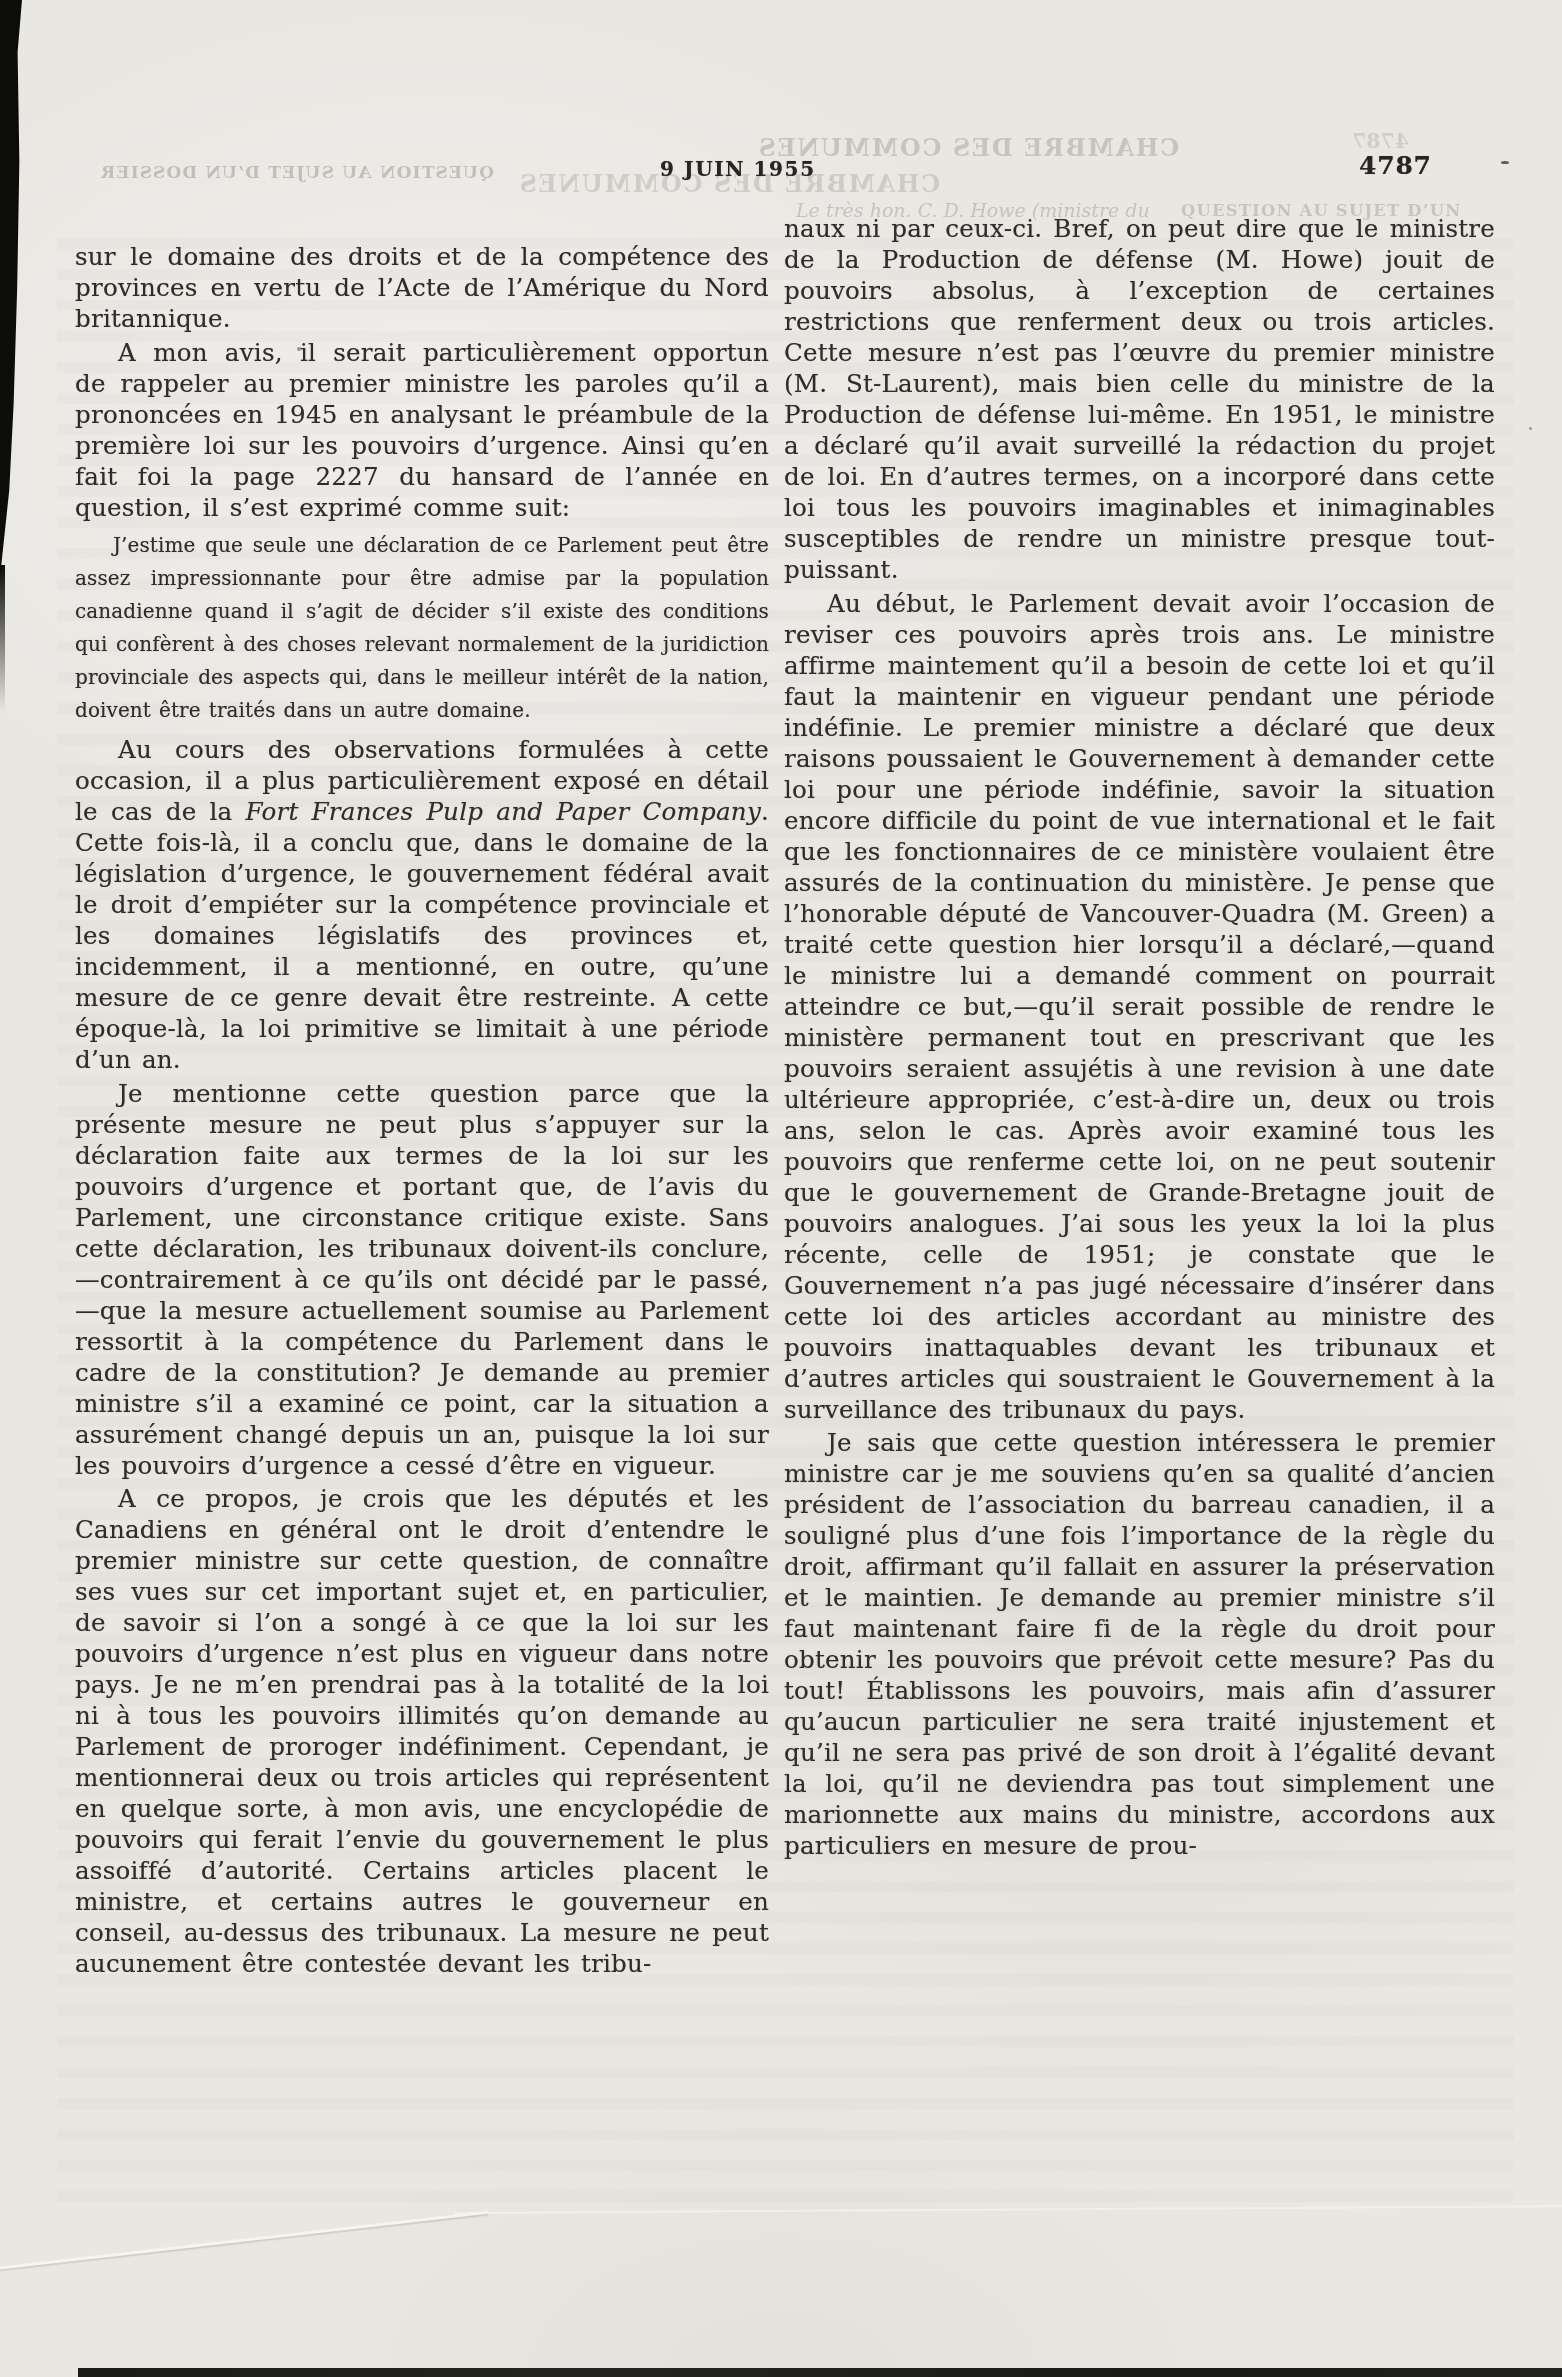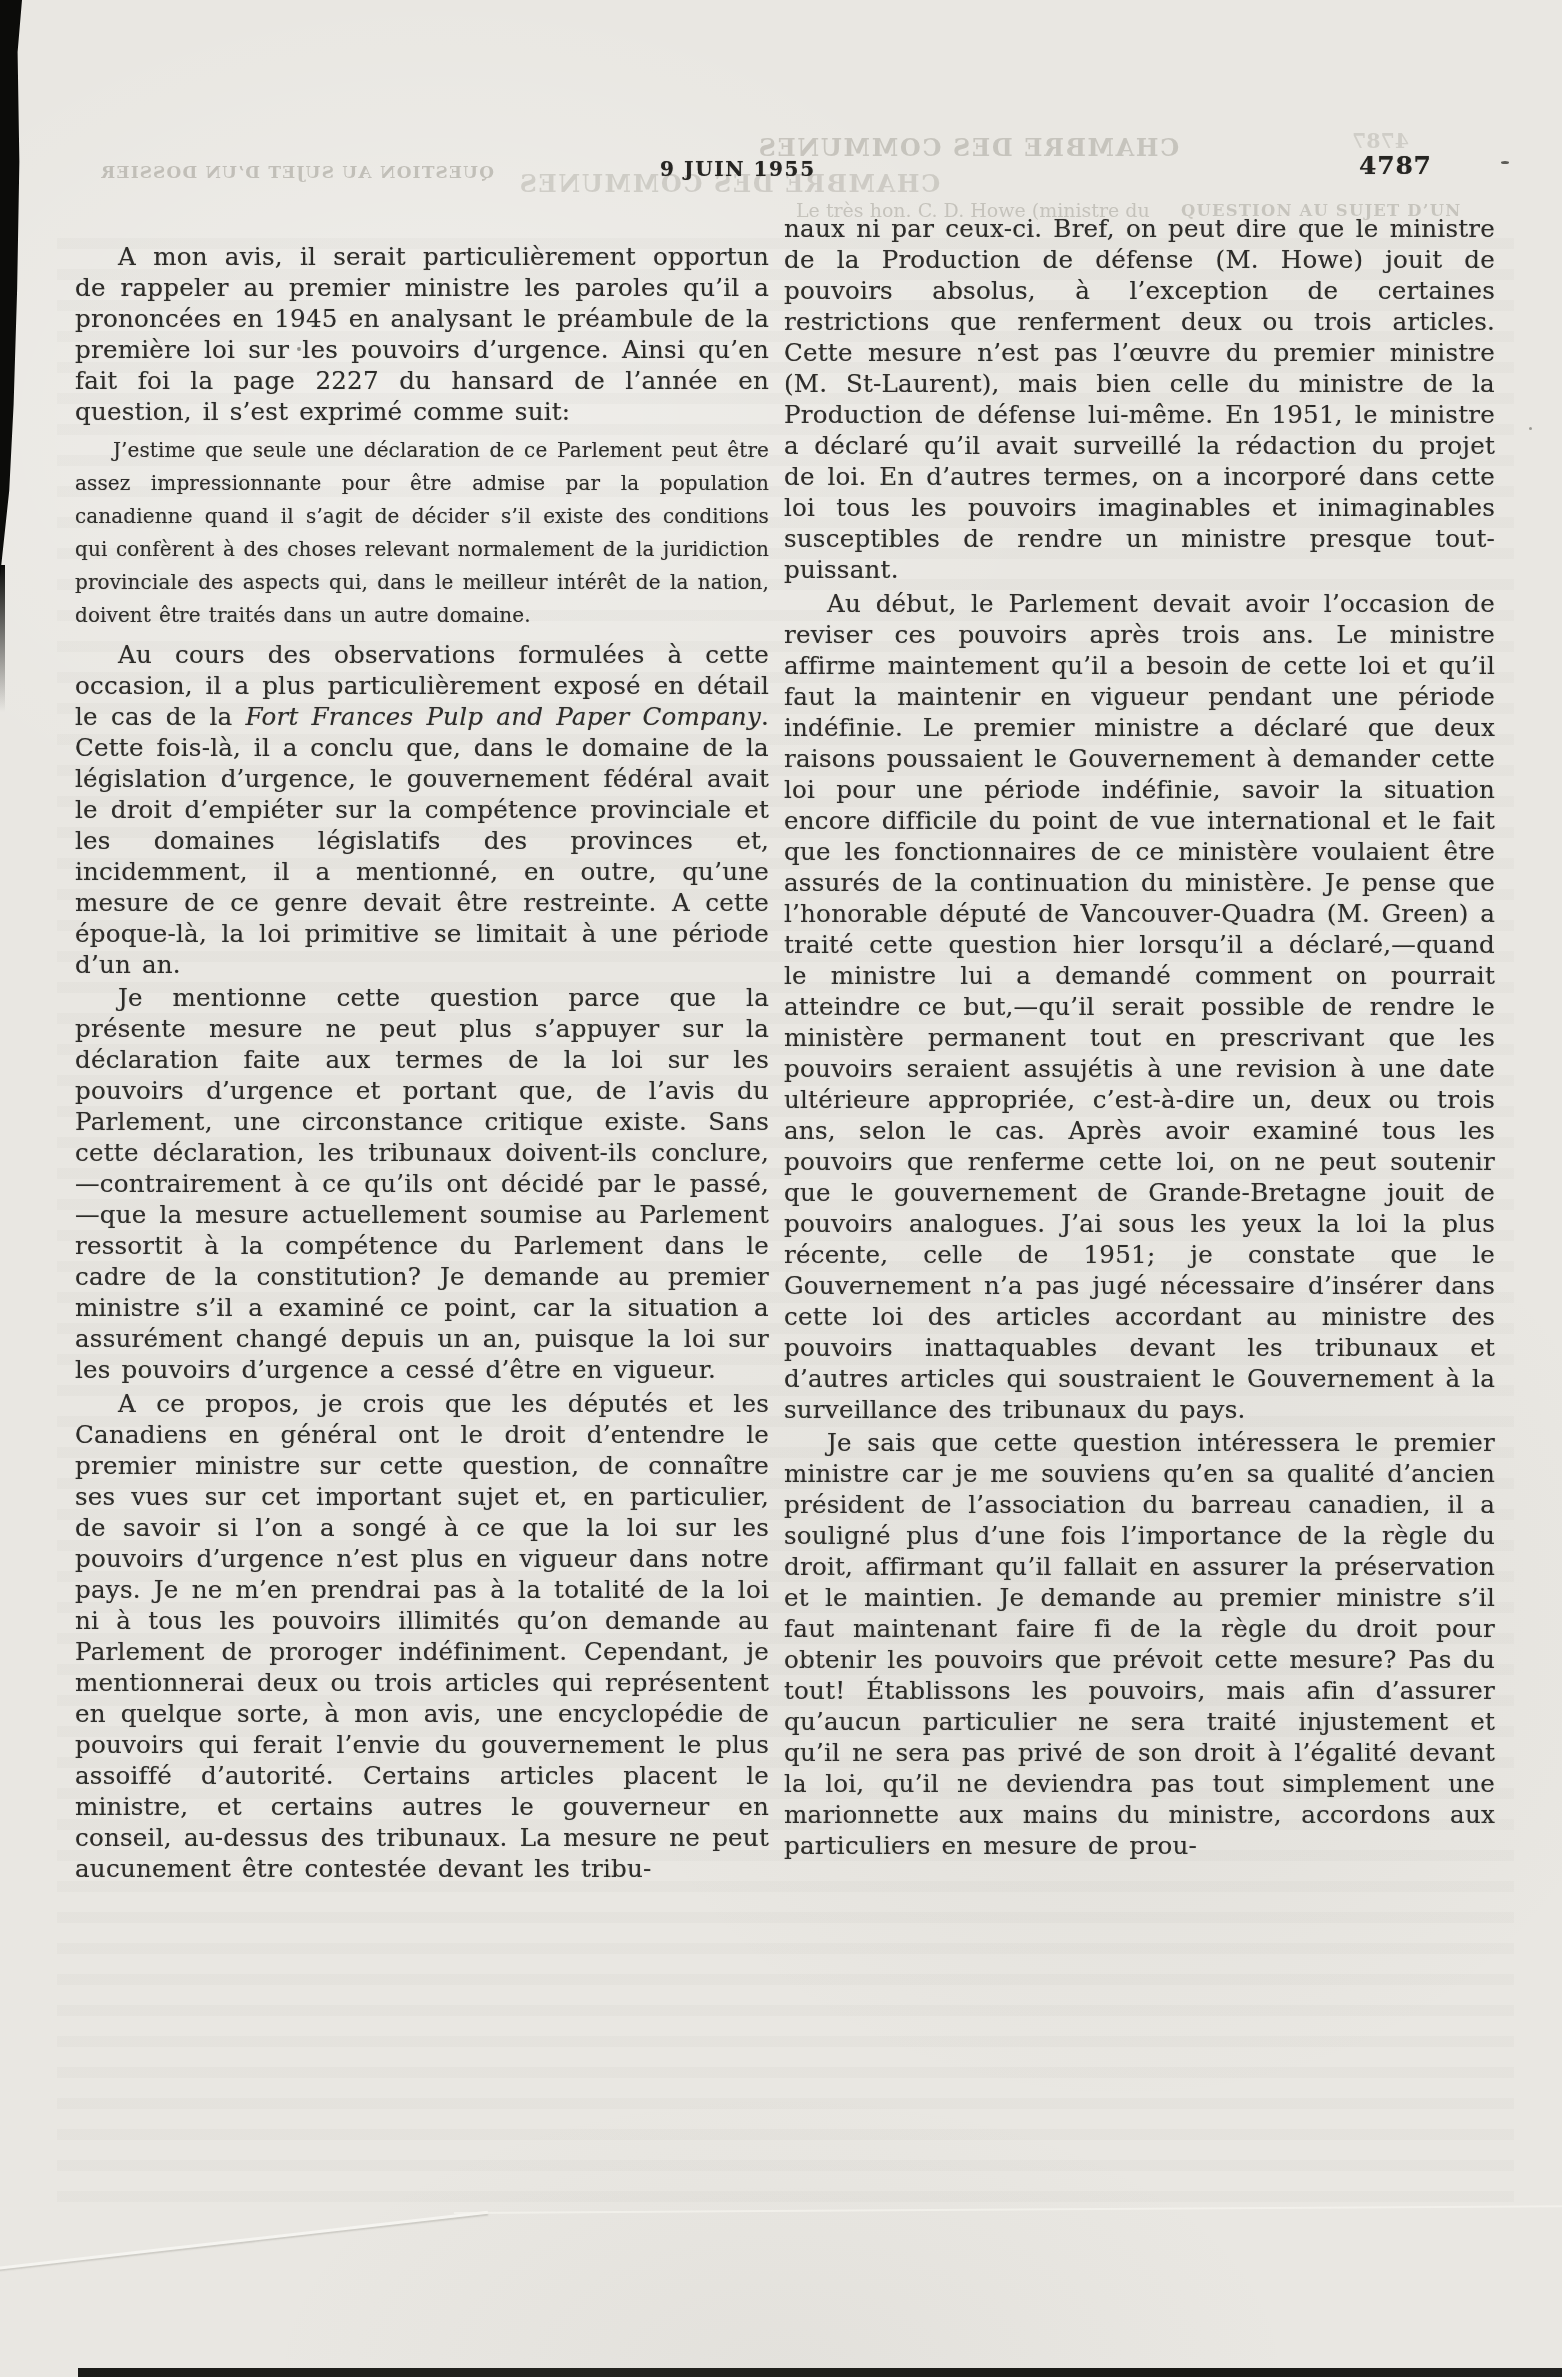--- a/index.html
+++ b/index.html
@@ -64,21 +64,21 @@
   .ghost {
     position: absolute; white-space: nowrap;
     font-weight: bold; color: #8f8c82;
     filter: blur(0.6px);
   }
   .mirror { transform: scaleX(-1); }
   .g-chambre1 { top: 133px; left: 757px;  font-size: 24px; letter-spacing: 1.6px;   opacity: 0.38; }
   .g-chambre2 { top: 169px; left: 518px;  font-size: 24px; letter-spacing: 1.6px;   opacity: 0.30; }
   .g-qleft    { top: 162px; left: 100px;  font-size: 17px; letter-spacing: 1.2px; opacity: 0.45; }
   .g-4787     { top: 129px; left: 1352px; font-size: 20.5px;                         opacity: 0.28; }
-  .g-howe     { top: 199px; left: 796px;  font-size: 19px; font-weight: normal;  opacity: 0.40; }
+  .g-howe     { top: 199px; left: 796px;  font-size: 19px; font-weight: normal;  opacity: 0.40; font-style: italic; }
   .g-qright   { top: 201px; left: 1181px; font-size: 16.4px; letter-spacing: 1.2px; opacity: 0.38; text-align: center; }
 
   
   .edge-left {
     position: absolute; left: 0; top: 0; width: 22px; height: 577px;
     background: #0c0c0a;
     clip-path: polygon(0 0, 100% 0, 80% 9%, 88% 28%, 78% 50%, 62% 70%, 42% 85%, 0 100%);
   }
   .edge-left-tail {
     position: absolute; left: 0; top: 565px; width: 4.9px; height: 147px;
@@ -115,20 +115,21 @@
   <div class="ghost mirror g-4787">4787</div>
   <div class="ghost g-howe">Le très hon. C. D. Howe (ministre du</div>
   <div class="ghost g-qright">QUESTION AU SUJET D’UN</div>
 
   <div class="showthrough"></div>
 
   <div class="header-date">9 JUIN 1955</div>
   <div class="page-number">4787</div>
 
   <div class="col col-left">
+    <p>sur le domaine des droits et de la compétence des provinces en vertu de l’Acte de l’Amérique du Nord britannique.</p>
     <p class="indent">A mon avis, il serait particulièrement opportun de rappeler au premier ministre les paroles qu’il a prononcées en 1945 en analysant le préambule de la première loi sur les pouvoirs d’urgence. Ainsi qu’en fait foi la page 2227 du hansard de l’année en question, il s’est exprimé comme suit:</p>
     <p class="quote">J’estime que seule une déclaration de ce Parlement peut être assez impressionnante pour être admise par la population canadienne quand il s’agit de décider s’il existe des conditions qui confèrent à des choses relevant normalement de la juridiction provinciale des aspects qui, dans le meilleur intérêt de la nation, doivent être traités dans un autre domaine.</p>
     <p class="indent">
       <span>Au cours des observations formulées à cette occasion, il a plus particulièrement exposé en détail le cas de la </span><i>Fort Frances Pulp and Paper Company</i><span>. Cette fois-là, il a conclu que, dans le domaine de la législation d’urgence, le gouvernement fédéral avait le droit d’empiéter sur la compétence provinciale et les domaines législatifs des provinces et, incidemment, il a mentionné, en outre, qu’une mesure de ce genre devait être restreinte. A cette époque-là, la loi primitive se limitait à une période d’un an.</span>
     </p>
     <p class="indent">Je mentionne cette question parce que la présente mesure ne peut plus s’appuyer sur la déclaration faite aux termes de la loi sur les pouvoirs d’urgence et portant que, de l’avis du Parlement, une circonstance critique existe. Sans cette déclaration, les tribunaux doivent-ils conclure,—contrairement à ce qu’ils ont décidé par le passé,—que la mesure actuellement soumise au Parlement ressortit à la compétence du Parlement dans le cadre de la constitution? Je demande au premier ministre s’il a examiné ce point, car la situation a assurément changé depuis un an, puisque la loi sur les pouvoirs d’urgence a cessé d’être en vigueur.</p>
     <p class="indent">A ce propos, je crois que les députés et les Canadiens en général ont le droit d’entendre le premier ministre sur cette question, de connaître ses vues sur cet important sujet et, en particulier, de savoir si l’on a songé à ce que la loi sur les pouvoirs d’urgence n’est plus en vigueur dans notre pays. Je ne m’en prendrai pas à la totalité de la loi ni à tous les pouvoirs illimités qu’on demande au Parlement de proroger indéfiniment. Cependant, je mentionnerai deux ou trois articles qui représentent en quelque sorte, à mon avis, une encyclopédie de pouvoirs qui ferait l’envie du gouvernement le plus assoiffé d’autorité. Certains articles placent le ministre, et certains autres le gouverneur en conseil, au-dessus des tribunaux. La mesure ne peut aucunement être contestée devant les tribu-</p>
   </div>
 
   <div class="col col-right">

